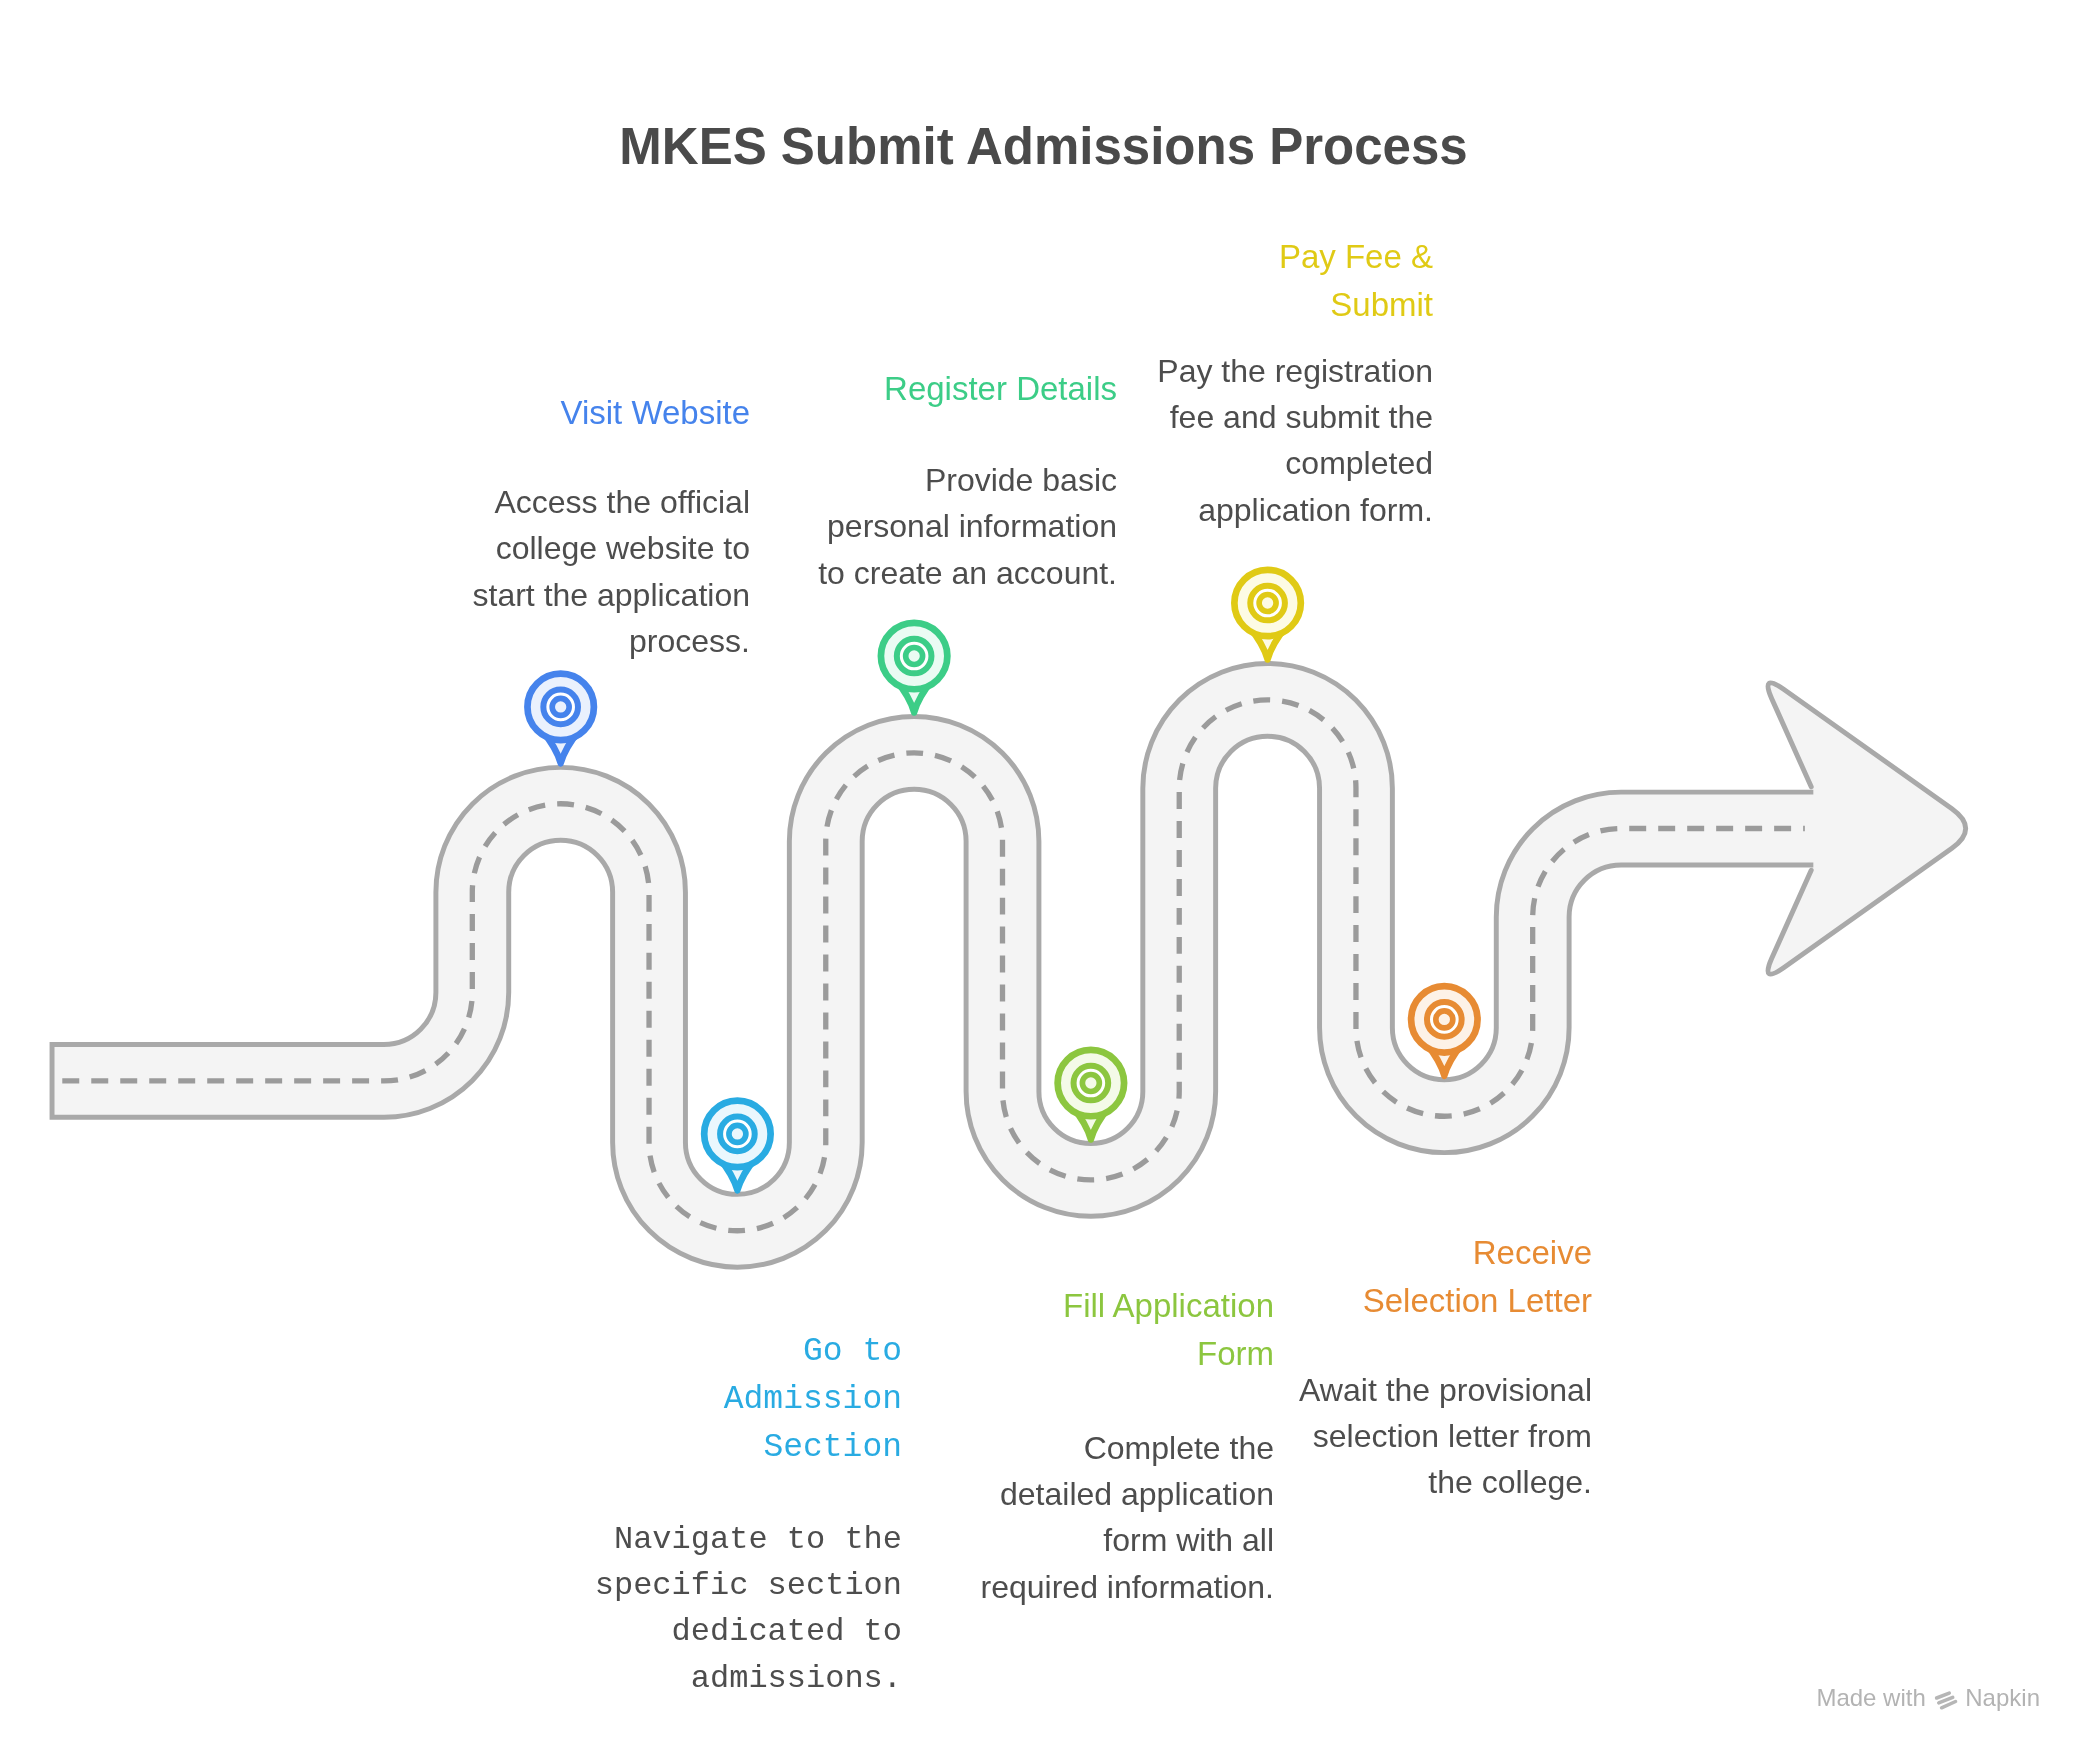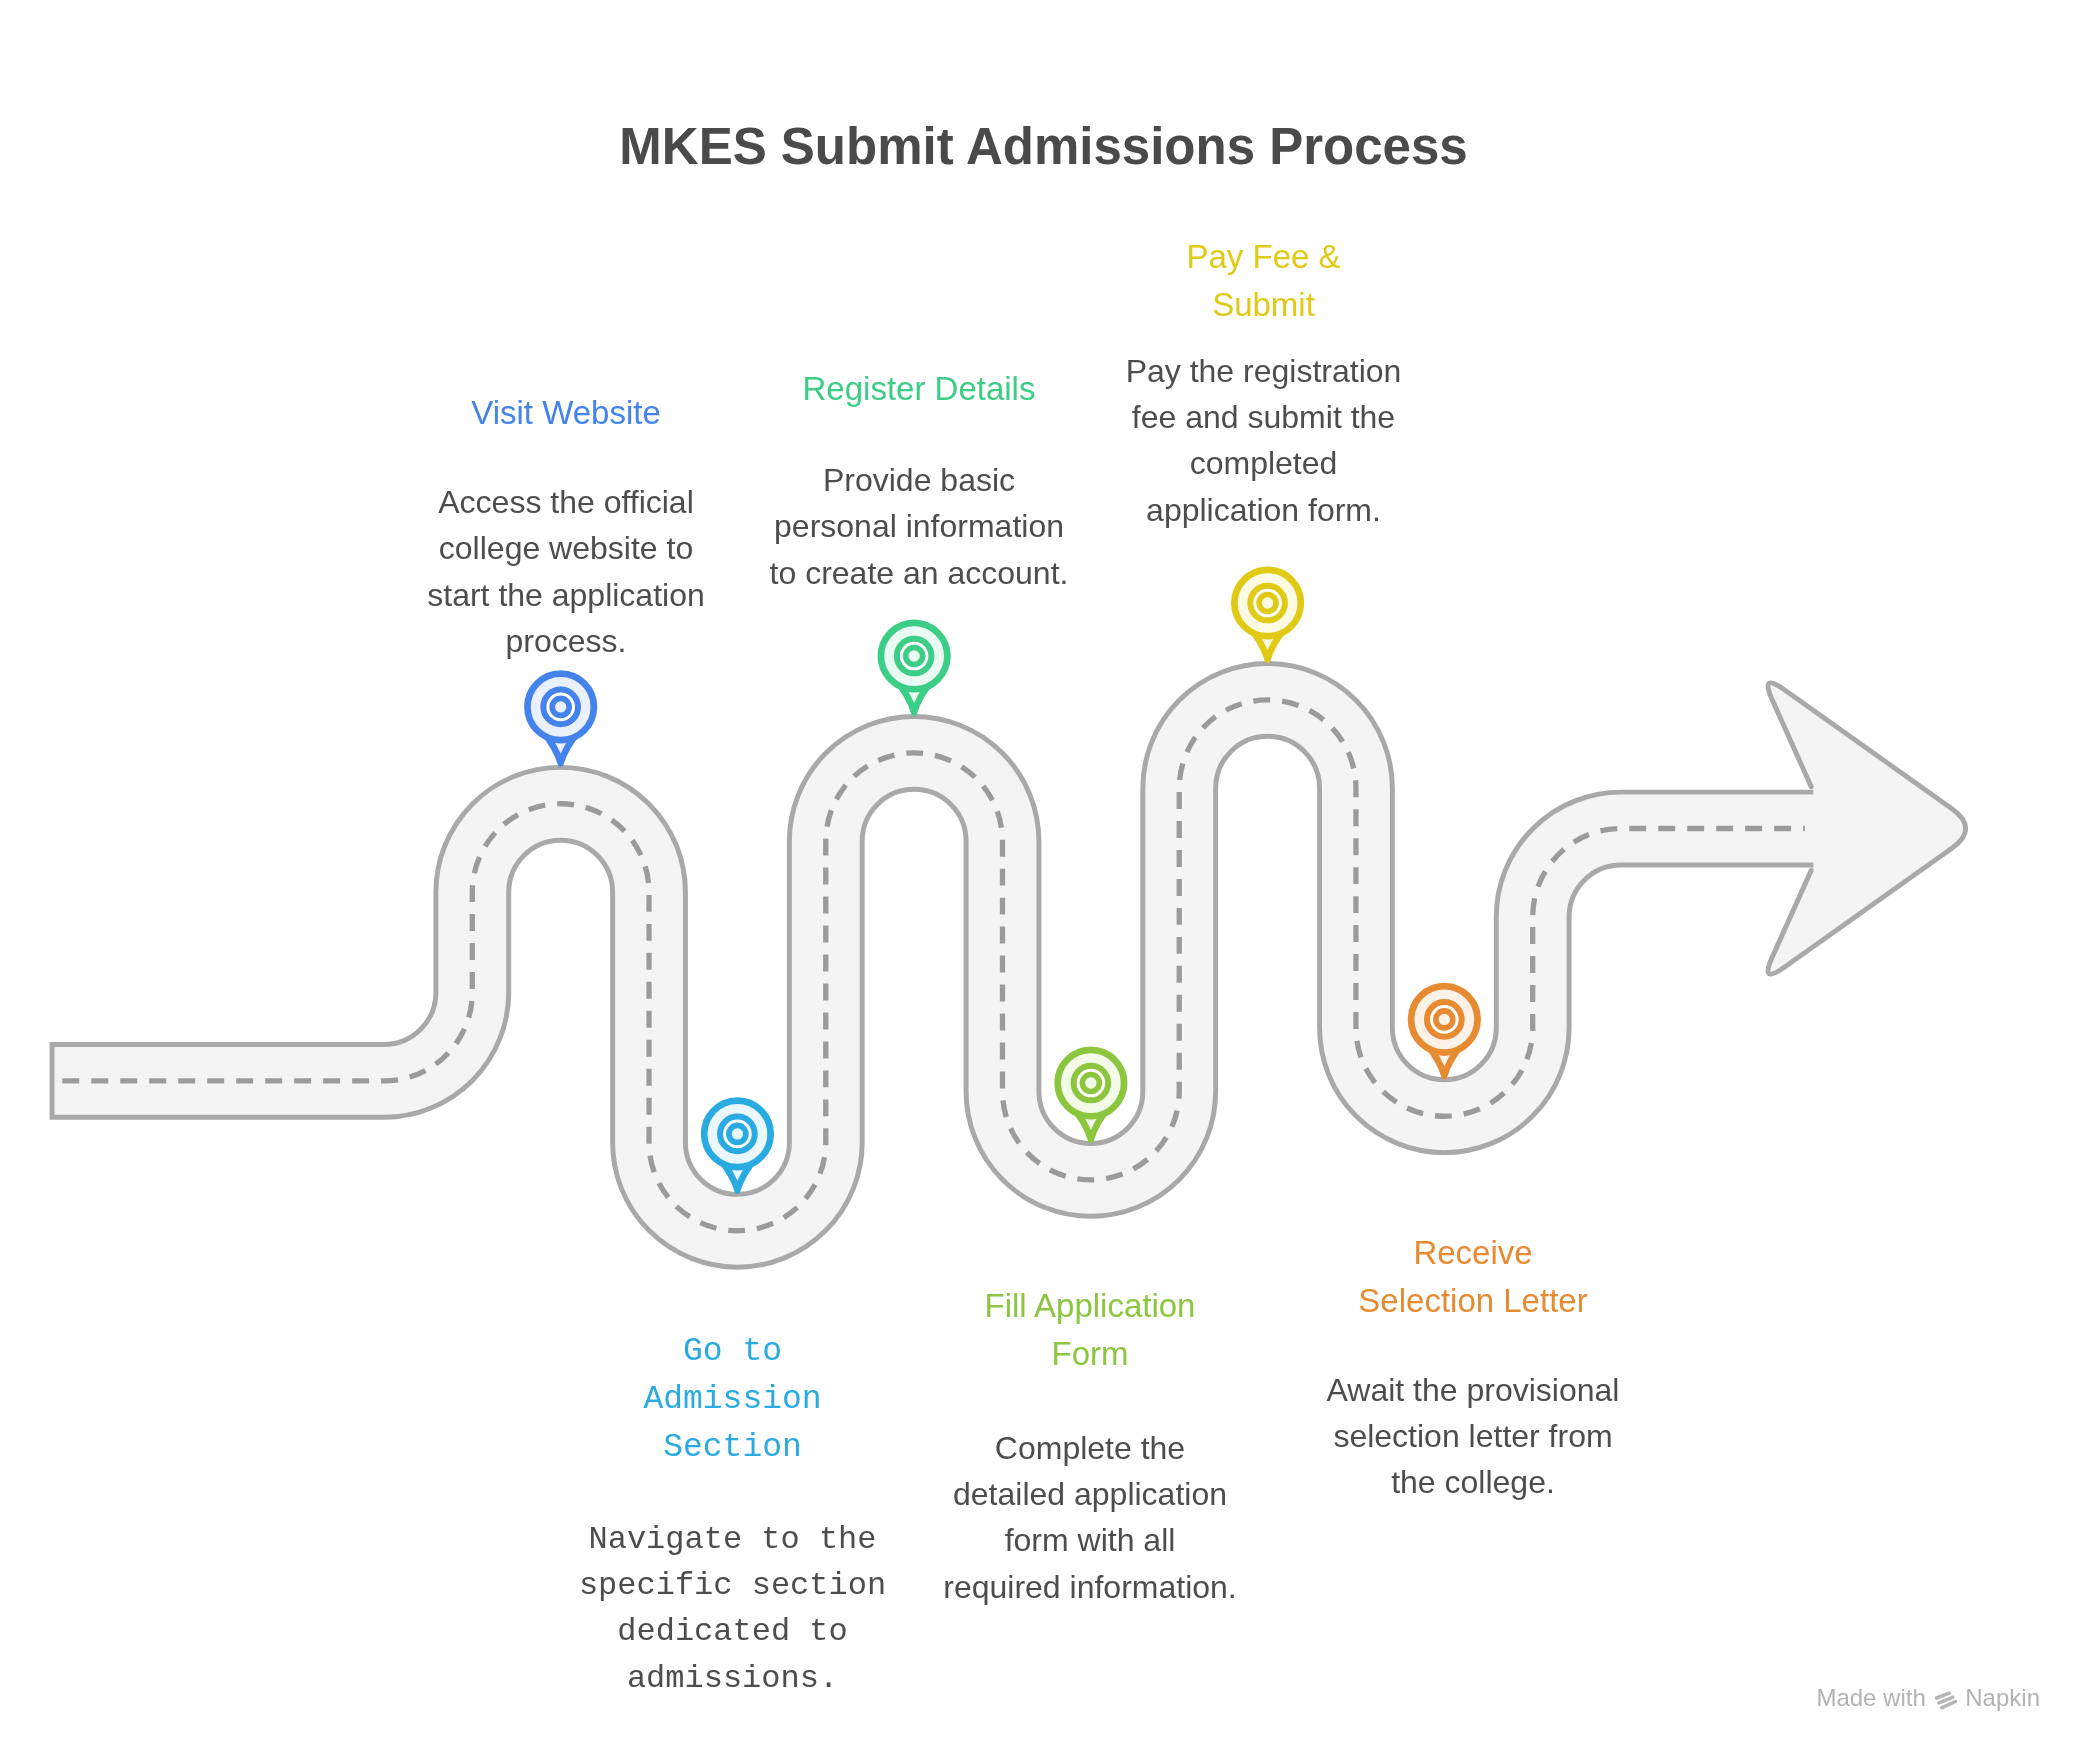--- a/index.html
+++ b/index.html
@@ -9,29 +9,29 @@
     font-size:51px;font-weight:700;color:#4A4A4A;}
   .road-svg{position:absolute;left:0;top:0;width:2087px;height:1756px;}
   .road-border-path{fill:none;stroke-width:110;}
   .road-surface-path{fill:none;stroke-width:96;}
   .road-dash-path{fill:none;stroke-width:7.5;stroke-dasharray:24 17;}
   .arrow-path{stroke-width:7;stroke-linejoin:round;stroke-linecap:round;}
   .pin-tail{stroke-width:9;stroke-linejoin:round;}
   .pin-balloon{stroke-width:9.5;}
   .pin-ring{stroke-width:8.5;}
   .pin-dot{stroke-width:8;}
-  .step{position:absolute;text-align:center;}
+  .step{position:absolute;text-align:right;}
   .step h2{margin:0;font-size:33px;font-weight:400;line-height:1.45;white-space:pre-line;}
   .step p{margin:0;font-size:32px;font-weight:400;line-height:1.45;color:#4D4D4D;white-space:pre-line;}
   .step-1{left:382px;top:389px;width:368px;}   .step-1 p{margin-top:42px;}
   .step-2{left:563px;top:1328px;width:339px;font-family:Liberation Mono, monospace;}  .step-2 p{margin-top:45px;}
   .step-3{left:721px;top:365px;width:396px;}  .step-3 p{margin-top:44px;}
   .step-4{left:906px;top:1282px;width:368px;} .step-4 p{margin-top:47px;}
   .step-5{left:1094px;top:233px;width:339px;}  .step-5 p{margin-top:19px;}
-  .step-6{left:1275px;top:1229px;width:396px;} .step-6 p{margin-top:42px;}
+  .step-6{left:1196px;top:1229px;width:396px;} .step-6 p{margin-top:42px;}
   .watermark{position:absolute;right:47px;top:1684px;display:flex;align-items:flex-end;gap:7px;
     font-size:24px;color:#B3B3B3;}
   .napkin-logo{display:inline-block;}
 </style>
 </head>
 <body>
 
 <div class="canvas">
 
   <h1 class="main-title">MKES Submit Admissions Process</h1>

